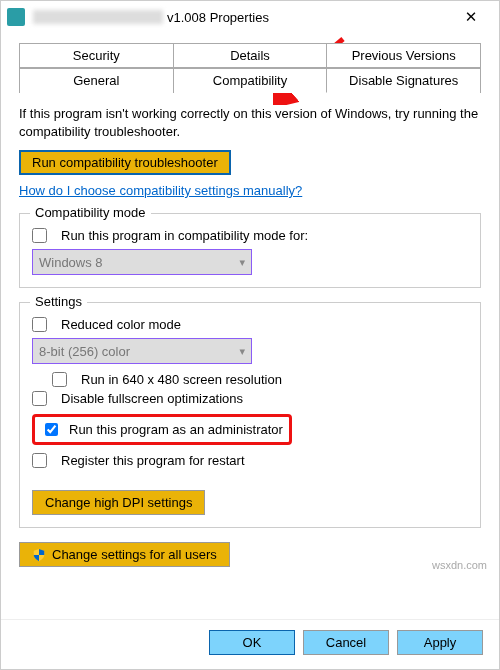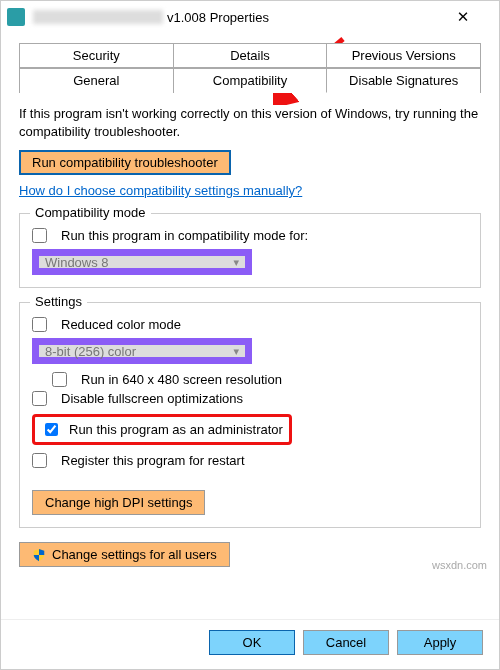--- a/index.html
+++ b/index.html
@@ -1,42 +1,42 @@
 <!DOCTYPE html>
 <html><head>
 <meta charset="utf-8">
 <style>
   * { box-sizing: border-box; font-family: "Segoe UI", Tahoma, sans-serif; }
   body { margin: 0; background: #f6f6f6; }
   .window { width: 500px; height: 670px; background: #fff; border: 1px solid #ccc; position: relative; display: flex; flex-direction: column; }
-  .titlebar { display: flex; align-items: center; height: 32px; padding: 0 14px 0 6px; font-size: 13px; }
+  .titlebar { display: flex; align-items: center; height: 32px; padding: 0 6px 0 6px; font-size: 13px; }
   .titlebar .appicon { width: 18px; height: 18px; background: #2a9da6; margin-right: 8px; border-radius: 2px; }
   .smudge { width: 130px; height: 14px; background: #ddd; filter: blur(2px); margin-right: 4px; }
   .ttext { color: #000; }
   .closebtn { margin-left: auto; width: 44px; height: 32px; display: flex; align-items: center; justify-content: center; font-size: 15px; cursor: pointer; }
   .content { flex: 1; padding: 10px 18px 0 18px; position: relative; }
   
   .tabgrid { position: relative; margin: 0 0 8px 0; }
   .tabrow { display: flex; }
   .tab { flex: 1; text-align: center; padding: 4px 0; font-size: 13px; border: 1px solid #aaa; background: #fff; border-bottom: none; cursor: pointer; }
   .tabrow.top .tab { border-bottom: 1px solid #aaa; }
   .tab + .tab { border-left: none; }
   .tab.active { position: relative; border-bottom: 1px solid #fff; z-index: 2; }
   .tabrow.top .tab { }
   
   .desc { font-size: 13px; color: #000; margin: 12px 0 10px 0; line-height: 1.35; }
-  .btn { background: #fdba74; border: 1px solid #999; padding: 4px 12px; font-size: 13px; cursor: pointer; display: inline-flex; align-items: center; gap: 6px; }
+  .btn { background: #eab308; border: 1px solid #999; padding: 4px 12px; font-size: 13px; cursor: pointer; display: inline-flex; align-items: center; gap: 6px; }
   .btn.focus { border: 2px solid #0a64ad; padding: 3px 11px; }
   .link { color: #0066cc; text-decoration: underline; font-size: 13px; cursor: pointer; display: inline-block; margin-top: 8px; }
   
   .group { border: 1px solid #ccc; margin-top: 14px; padding: 10px 12px 12px 12px; position: relative; }
   .group .legend { position: absolute; top: -9px; left: 10px; background: #fff; padding: 0 5px; font-size: 13px; }
   .check { display: flex; align-items: center; gap: 14px; font-size: 13px; margin: 4px 0; }
   .check input { width: 15px; height: 15px; margin: 0; }
-  .select { width: 220px; height: 26px; background: #ddd; border: 7px solid #8b5cf6; color: #777; font-size: 13px; padding: 0 6px; margin-top: 6px; display: flex; align-items: center; justify-content: space-between; }
+  .select { width: 220px; height: 26px; background: #ddd; border: 1px solid #8b5cf6; color: #777; font-size: 13px; padding: 0 6px; margin-top: 6px; display: flex; align-items: center; justify-content: space-between; }
   .select .chev { font-size: 11px; color: #888; }
   .redbox { border: 3px solid #e11; border-radius: 4px; padding: 3px 6px; display: inline-flex; align-items: center; gap: 8px; font-size: 13px; margin: 4px 0; }
   .shield { width: 14px; height: 14px; }
   
   .footer { display: flex; gap: 8px; justify-content: flex-end; padding: 10px 16px 14px 0; border-top: 1px solid #eee; margin-top: auto; }
   .footer .btn { min-width: 86px; justify-content: center; background: #7dd3fc; }
   .footer .btn.default { border: 1px solid #0a64ad; }
   
   .arrow { position: absolute; top: 2px; left: 272px; pointer-events: none; }
   .watermark { position: absolute; right: 12px; bottom: 48px; font-size: 11px; color: #aaa; }

